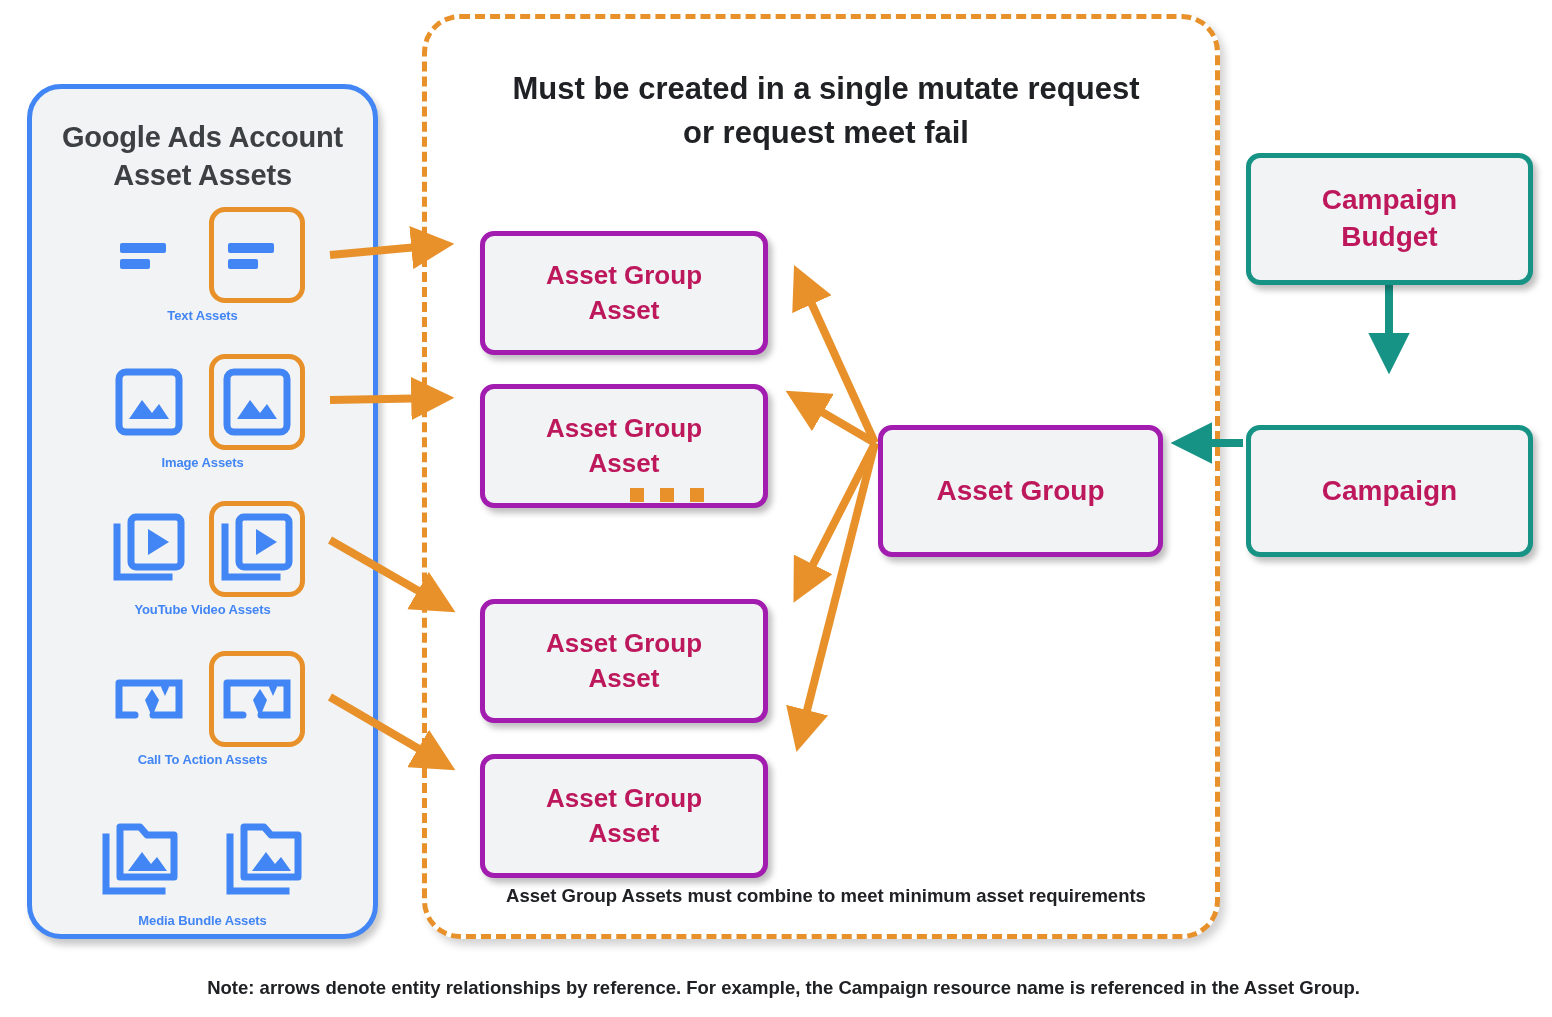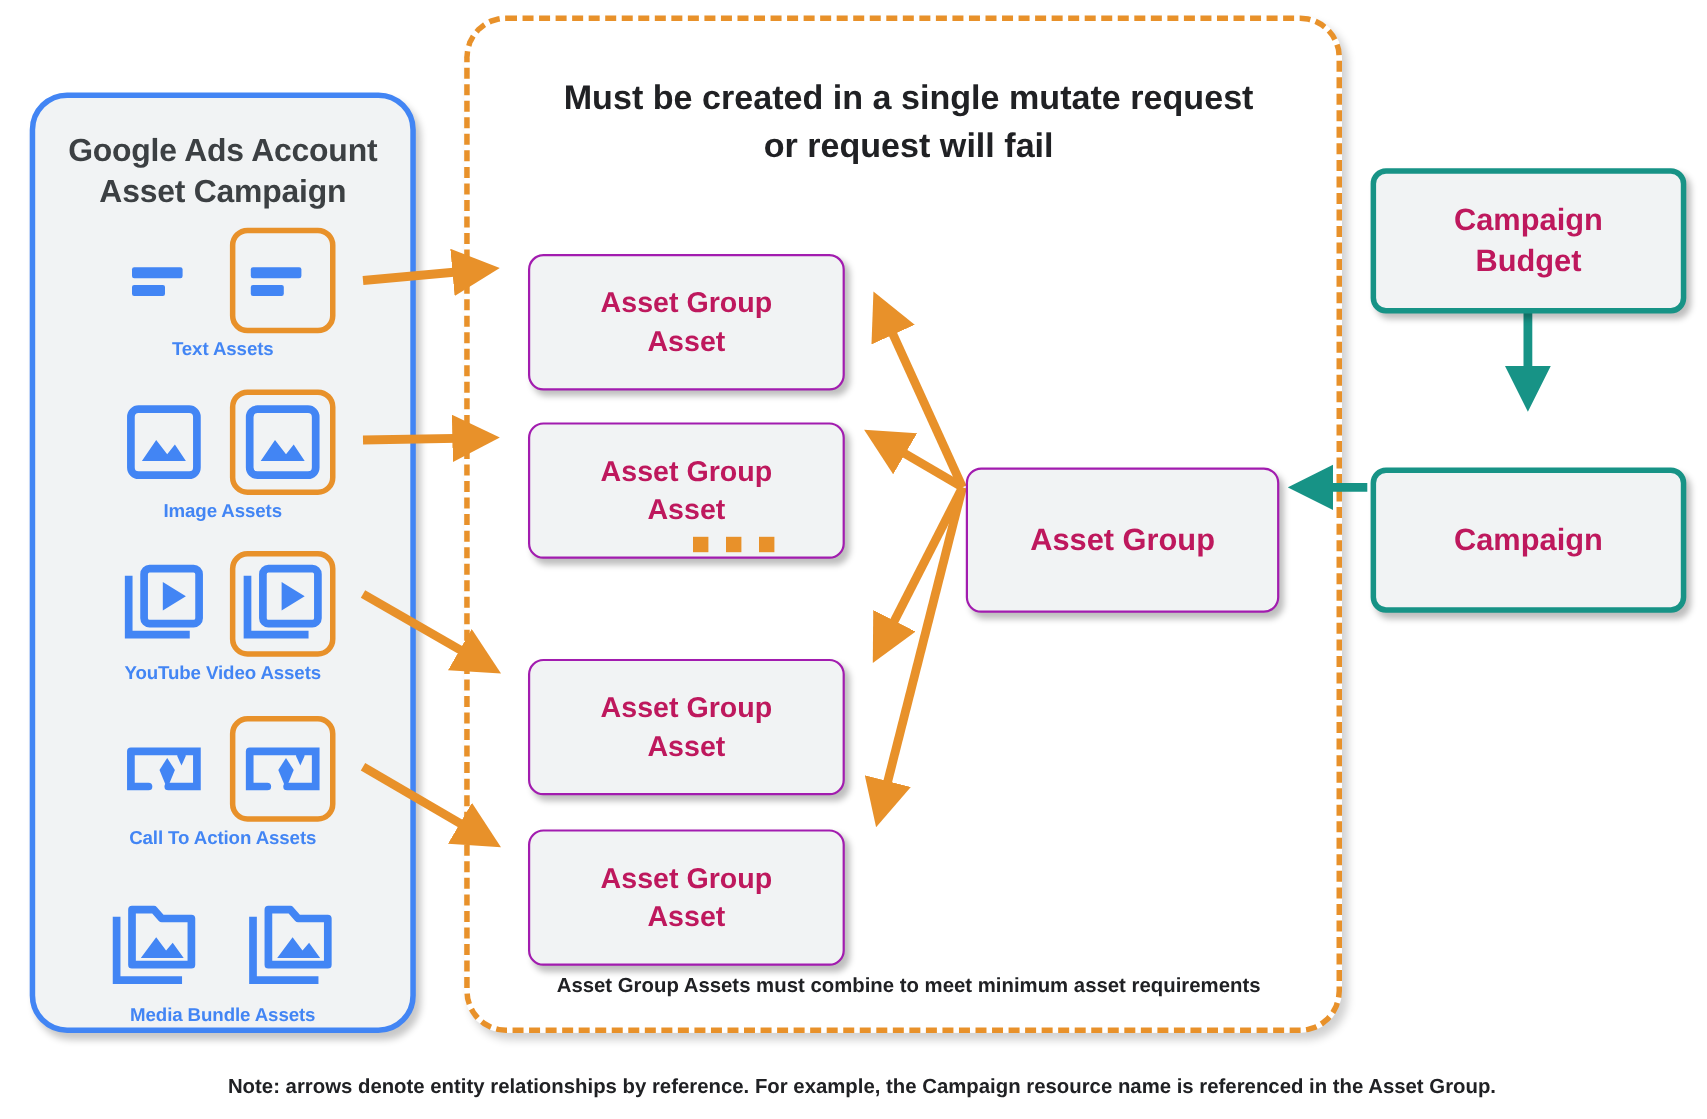--- a/index.html
+++ b/index.html
@@ -20,21 +20,21 @@
     font-size:29px;font-weight:700;color:#3c4043;line-height:1.30;
     letter-spacing:-0.2px;
   }
 
   .asset-row{position:absolute;left:0;width:100%;}
   .icon-pair{display:flex;justify-content:center;align-items:center;gap:12px;height:96px;}
   .icon-box{width:96px;height:96px;display:flex;align-items:center;justify-content:center;
             box-sizing:border-box;}
   .icon-box.sel{border:5px solid #e8912a;border-radius:16px;}
   .row-label{
-    text-align:center;font-size:17px;font-weight:700;color:#4285f4;margin-top:5px;
+    text-align:center;font-size:13px;font-weight:700;color:#4285f4;margin-top:5px;
     letter-spacing:-0.1px;
   }
 
   
   .mutate-box{
     position:absolute;left:422px;top:14px;width:798px;height:925px;
     background:#ffffff;border:5px dashed #e8912a;border-radius:38px;
     box-shadow:5px 6px 8px rgba(0,0,0,.18);
     box-sizing:border-box;
   }
@@ -48,21 +48,21 @@
   }
 
   
   .node{
     position:absolute;background:#f1f3f4;border-radius:14px;
     box-sizing:border-box;display:flex;align-items:center;justify-content:center;
     text-align:center;color:#be185d;font-weight:700;
     box-shadow:4px 5px 6px rgba(0,0,0,.26);
     margin-top:48px;
   }
-  .node.orange{border:2px solid #a21caf;align-items:center;}
+  .node.orange{border:5px solid #a21caf;align-items:center;}
   .node.teal{border:5px solid #179386;}
 
   .aga{left:480px;width:288px;height:124px;font-size:26px;line-height:1.35;}
   .aga1{top:183px;} .aga2{top:336px;} .aga3{top:551px;} .aga4{top:706px;}
 
   .asset-group{left:878px;top:377px;width:285px;height:132px;font-size:28px;}
   .campaign-budget{left:1246px;top:105px;width:287px;height:132px;font-size:28px;line-height:1.32;}
   .campaign{left:1246px;top:377px;width:287px;height:132px;font-size:28px;}
 
   
@@ -79,21 +79,21 @@
   }
 </style>
 </head>
 <body>
 
 <div class="stage">
 
   <div class="library-panel">
     <div class="library-title">
       <div>Google Ads Account</div>
-      <div>Asset Campaign</div>
+      <div>Asset Assets</div>
     </div>
 
     <div class="asset-row" style="top:118px">
       <div class="icon-pair">
         <div class="icon-box">
           <svg width="62" height="40" viewBox="0 0 62 40">
             <rect x="2" y="8" width="46" height="10" rx="2" fill="#4285f4"></rect>
             <rect x="2" y="24" width="30" height="10" rx="2" fill="#4285f4"></rect>
           </svg>
         </div>
@@ -182,21 +182,21 @@
           </svg>
         </div>
       </div>
       <div class="row-label">Media Bundle  Assets</div>
     </div>
   </div>
 
   <div class="mutate-box">
     <div class="mutate-heading">
       <div>Must be created in a single mutate request</div>
-      <div>or request will fail</div>
+      <div>or request meet fail</div>
     </div>
     <div class="mutate-footnote">Asset Group Assets must combine to meet minimum asset requirements</div>
   </div>
 
   <svg class="lines">
     <defs>
       <marker id="arrO" markerWidth="5.4" markerHeight="5.4" refX="3.6" refY="2.7" orient="auto">
         <path d="M0,0 L5.4,2.7 L0,5.4 z" fill="#e8912a"></path>
       </marker>
       <marker id="arrT" markerWidth="5.2" markerHeight="5.2" refX="3.4" refY="2.6" orient="auto">

